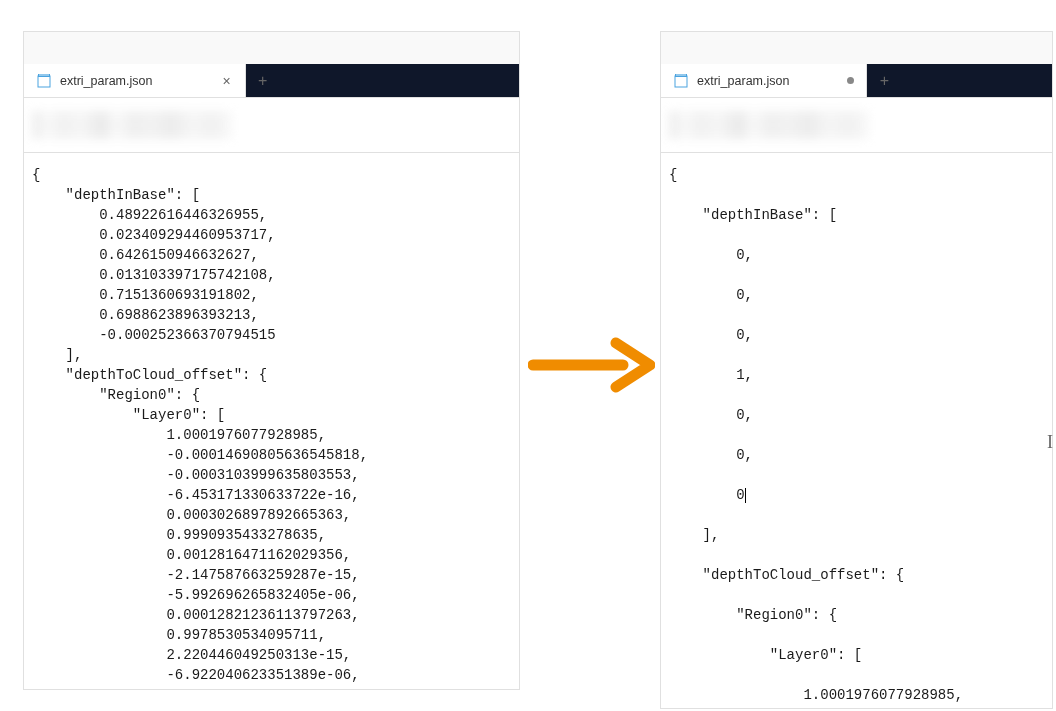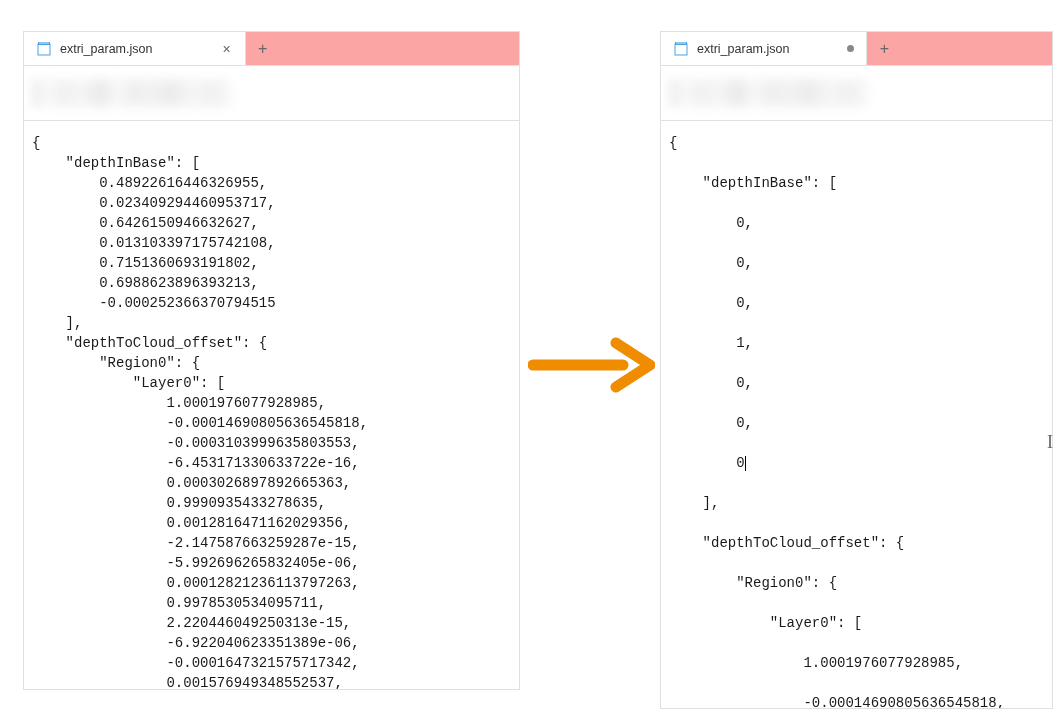--- a/index.html
+++ b/index.html
@@ -29,23 +29,24 @@
     }
     .editor-right {
       left: 660px;
       top: 31px;
       width: 393px;
       height: 678px;
     }
     .tab-bar {
       display: flex;
       align-items: center;
-      background: #fca5a5;
+      background: #0f172a;
       height: 34px;
       border-bottom: 1px solid #e0e0e0;
+      margin-top: 32px;
     }
     .tab {
       display: flex;
       align-items: center;
       height: 100%;
       padding: 0 12px;
       background: #f9f9f9;
       border-right: 1px solid #e0e0e0;
       font-size: 12.5px;
       color: #333;

